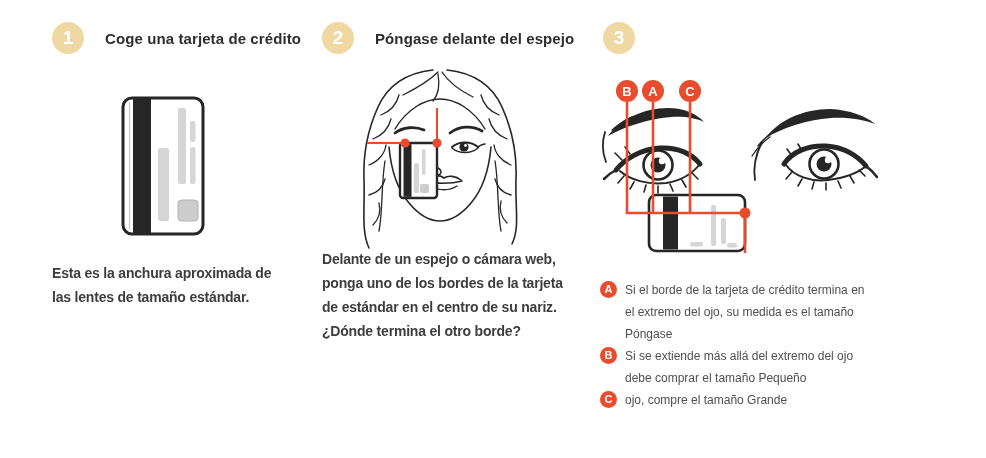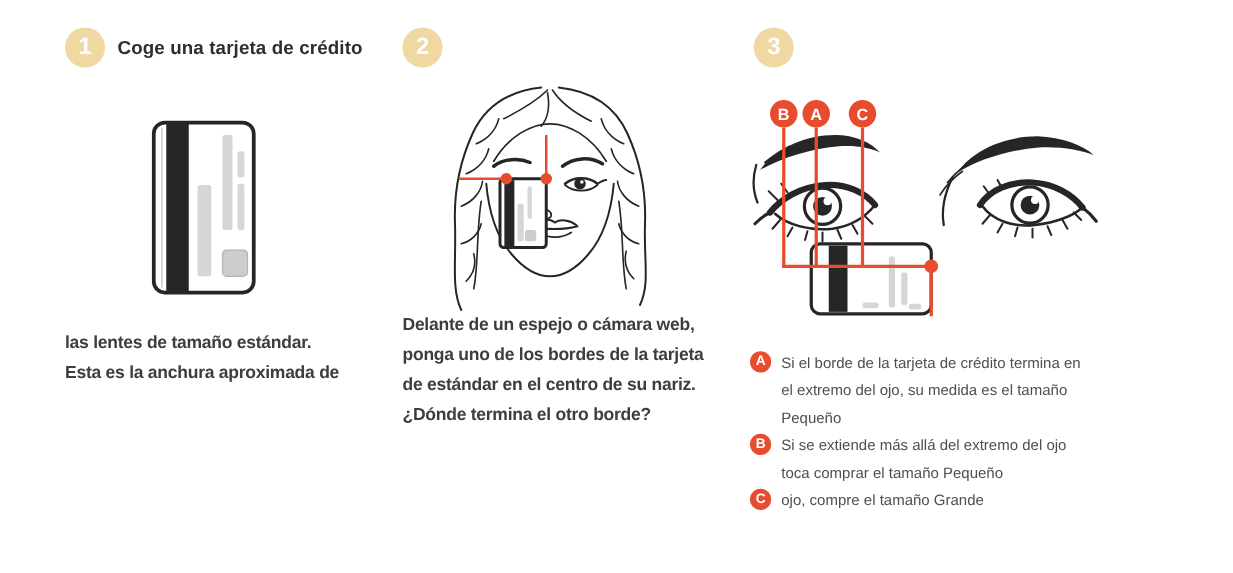--- a/index.html
+++ b/index.html
@@ -7,21 +7,21 @@
     position:relative;width:986px;height:458px;background:#fff;overflow:hidden;
     font-family:"Liberation Sans", sans-serif;color:#3d3d3d;
   }
   .step-header{position:absolute;top:22px;display:flex;align-items:center;white-space:nowrap;}
   .step-num{
     width:32px;height:32px;border-radius:50%;
     background:var(--step-badge,#F0D8A3);color:#fff;
     font-weight:bold;font-size:19px;line-height:32px;text-align:center;flex:0 0 32px;
   }
   .step-title{
-    margin-left:10px;font-weight:bold;font-size:15px;color:var(--heading-text,#2e2e2e);
+    margin-left:21px;font-weight:bold;font-size:15px;color:var(--heading-text,#2e2e2e);
     letter-spacing:.1px;
   }
   .illus{position:absolute;}
   .para{position:absolute;font-weight:bold;font-size:14px;line-height:24px;
     color:var(--body-text,#3d3d3d);letter-spacing:-.2px;}
   .para div{white-space:nowrap;}
   .options{position:absolute;left:600px;top:279px;width:360px;}
   .option{display:flex;align-items:flex-start;}
   .opt-badge{
     flex:0 0 17px;width:17px;height:17px;border-radius:50%;margin-top:2px;margin-right:8px;
@@ -41,20 +41,21 @@
 <body>
 
 <div class="stage">
 
   <div class="step-header" style="left:52px;">
     <div class="step-num">1</div>
     <div class="step-title">Coge una tarjeta de crédito</div>
   </div>
   <div class="step-header" style="left:322px;">
     <div class="step-num">2</div>
+    <div class="step-title">Póngase delante del espejo</div>
   </div>
   <div class="step-header" style="left:603px;">
     <div class="step-num">3</div>
   </div>
 
   <svg class="illus" style="left:121px;top:96px;" width="84" height="140" viewBox="0 0 84 140">
     <defs>
         <clipPath id="cc1">
           <rect x="2" y="2" width="80" height="136" rx="9"></rect>
         </clipPath>
@@ -185,45 +186,45 @@
       <circle cx="27" cy="19" r="11" class="mkf"></circle>
       <circle cx="53" cy="19" r="11" class="mkf"></circle>
       <circle cx="90" cy="19" r="11" class="mkf"></circle>
       <text x="27" y="24" text-anchor="middle" font-size="13" font-weight="bold" fill="#fff" font-family="Liberation Sans, sans-serif">B</text>
       <text x="53" y="24" text-anchor="middle" font-size="13" font-weight="bold" fill="#fff" font-family="Liberation Sans, sans-serif">A</text>
       <text x="90" y="24" text-anchor="middle" font-size="13" font-weight="bold" fill="#fff" font-family="Liberation Sans, sans-serif">C</text>
     </g>
   </svg>
 
   <div class="para" style="left:52px;top:261px;width:252px;">
+    <div>Esta es la anchura aproximada de</div>
     <div>las lentes de tamaño estándar.</div>
-    <div>Esta es la anchura aproximada de</div>
   </div>
 
   <div class="para" style="left:322px;top:247px;width:260px;">
     <div>Delante de un espejo o cámara web,</div>
     <div>ponga uno de los bordes de la tarjeta</div>
     <div>de estándar en el centro de su nariz.</div>
     <div>¿Dónde termina el otro borde?</div>
   </div>
 
   <div class="options">
     <div class="option">
       <span class="opt-badge">A</span>
       <div class="opt-lines">
         <div>Si el borde de la tarjeta de crédito termina en</div>
         <div>el extremo del ojo, su medida es el tamaño</div>
-        <div>Pequeño</div>
+        <div>Póngase</div>
       </div>
     </div>
     <div class="option">
       <span class="opt-badge">B</span>
       <div class="opt-lines">
         <div>Si se extiende más allá del extremo del ojo</div>
-        <div>toca comprar el tamaño Pequeño</div>
+        <div>debe comprar el tamaño Pequeño</div>
       </div>
     </div>
     <div class="option">
       <span class="opt-badge">C</span>
       <div class="opt-lines">
         <div>ojo, compre el tamaño Grande</div>
       </div>
     </div>
   </div>
 

